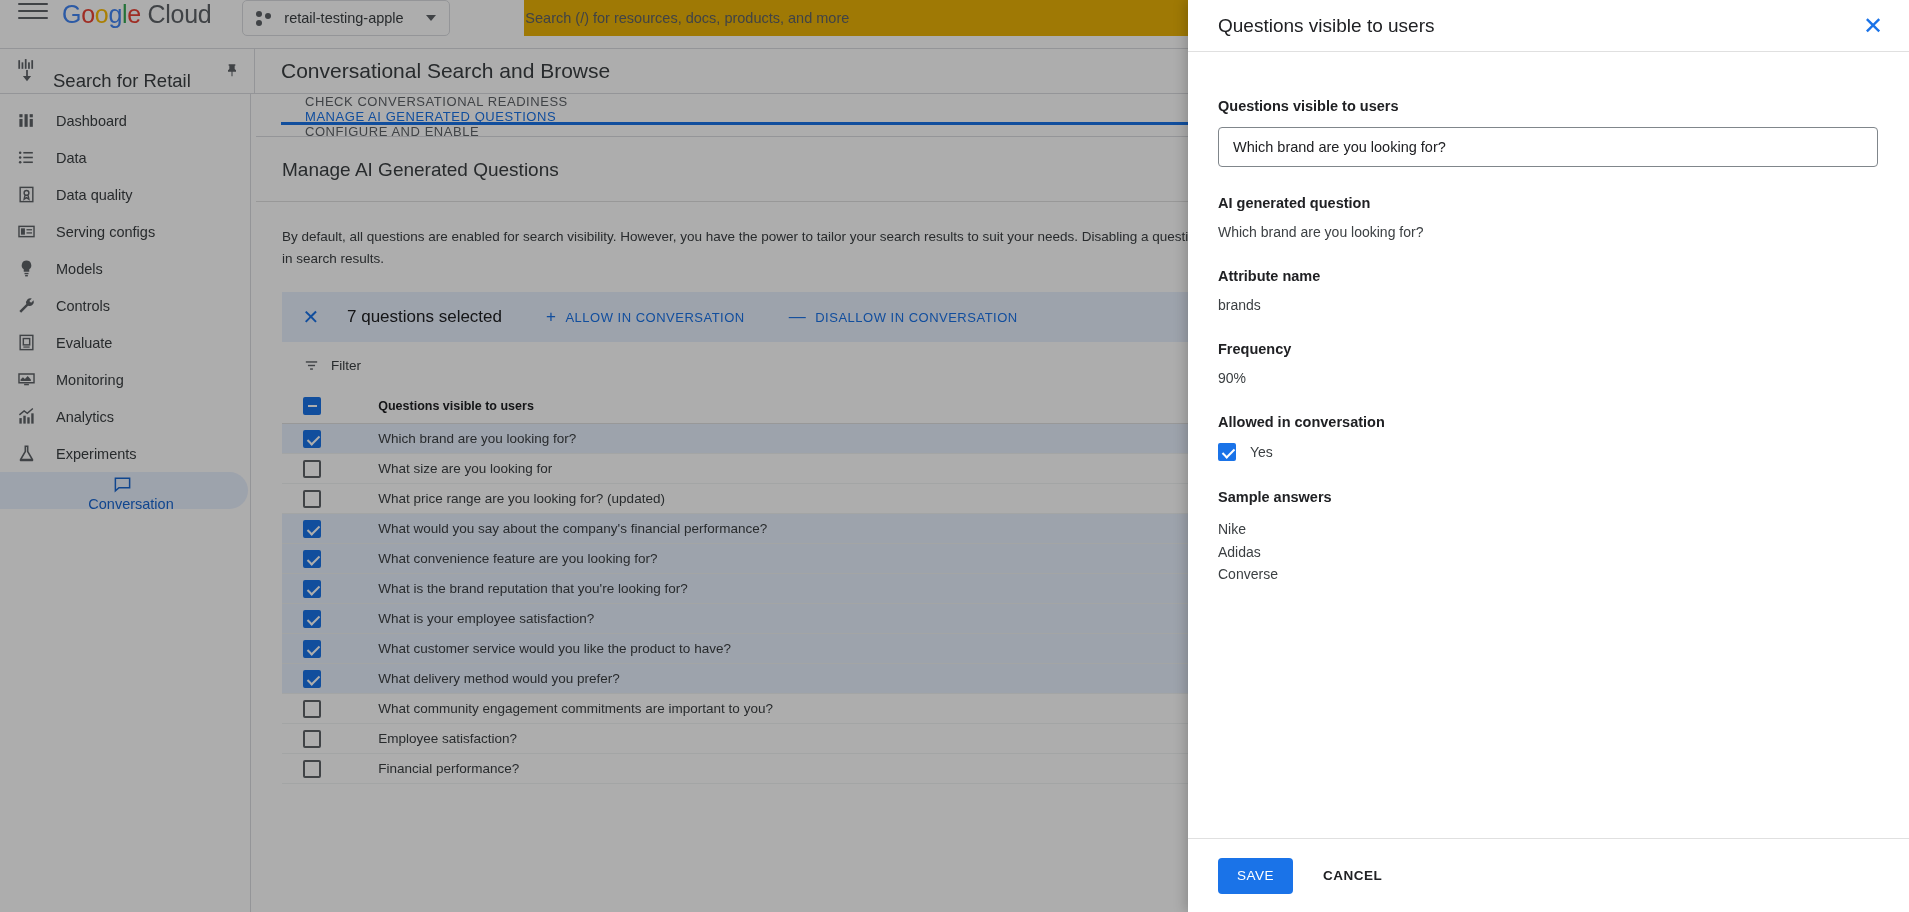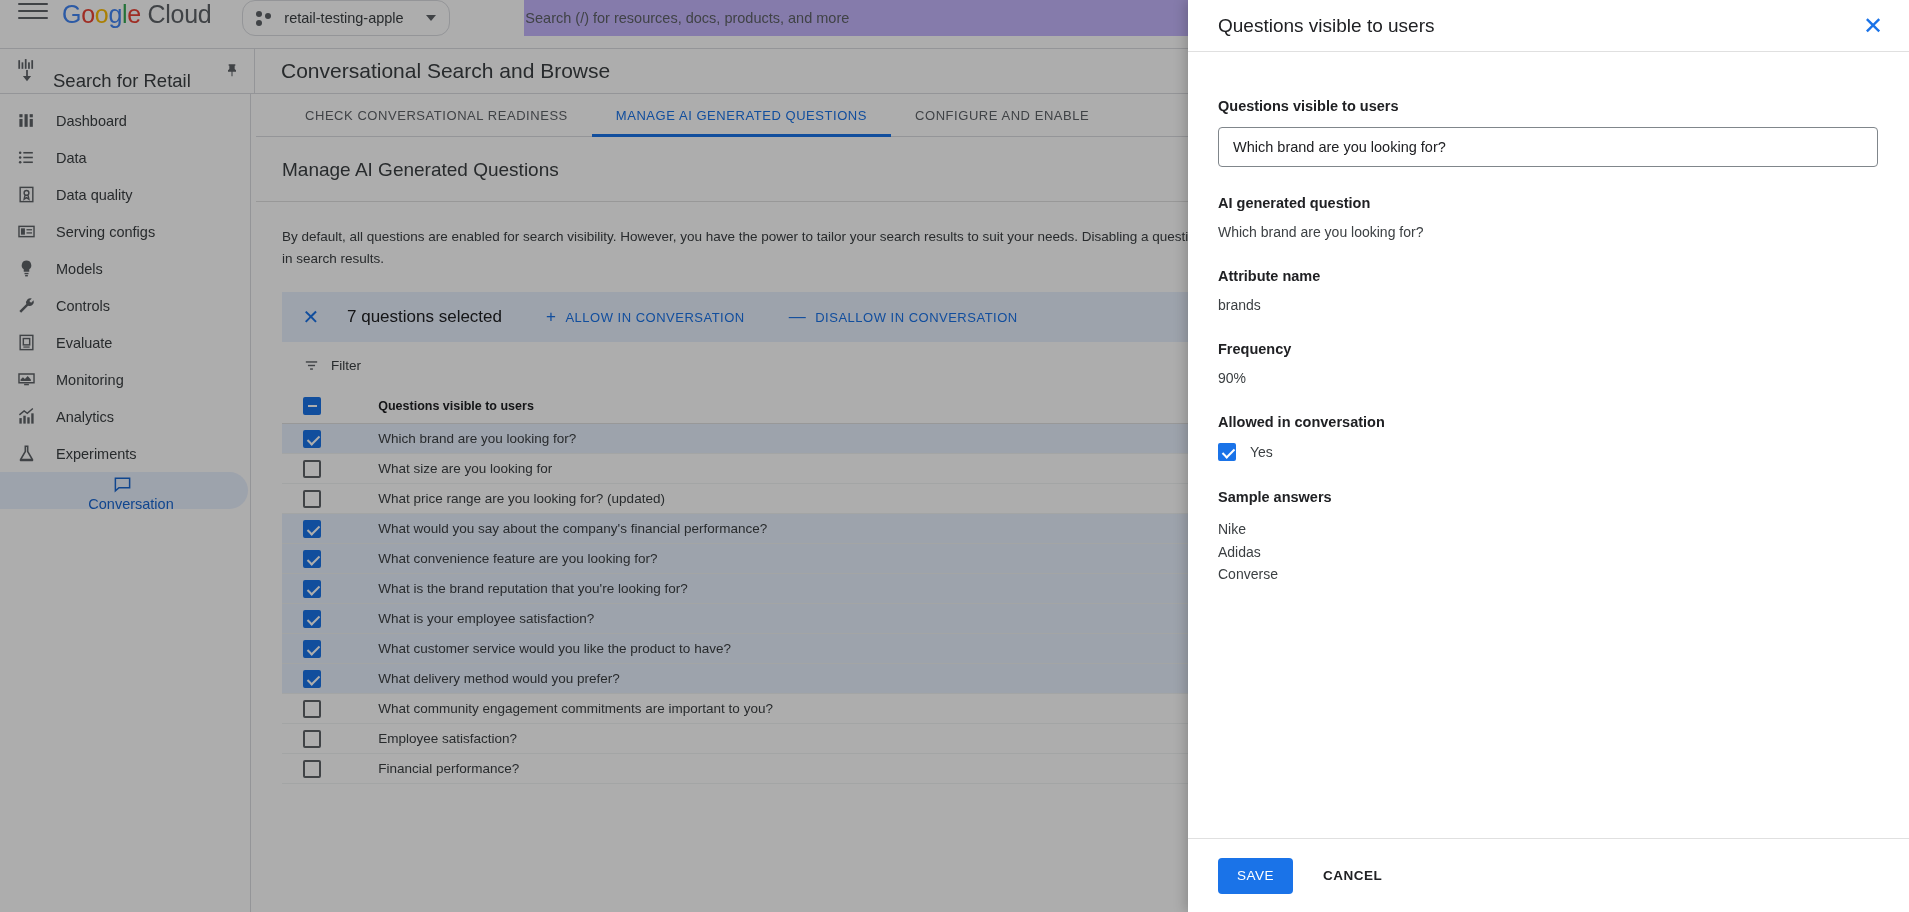--- a/index.html
+++ b/index.html
@@ -28,35 +28,35 @@
   }
   .hamburger { width: 30px; height: 22px; margin-left: 18px; margin-right: 14px;
                display: flex; flex-direction: column; justify-content: center; gap: 5px; cursor: pointer; }
   .hamburger span { display: block; height: 2px; background: #5f6368; border-radius: 1px; }
   .gcloud-logo { font-size: 25px; letter-spacing: -0.3px; white-space: nowrap; }
   .gcloud-logo .b { color: #4285f4; } .gcloud-logo .r { color: #ea4335; }
   .gcloud-logo .y { color: #fbbc05; } .gcloud-logo .g { color: #34a853; }
   .gcloud-logo .cloud { color: #5f6368; font-weight: 400; }
   .project-pill {
     margin-left: 31px; height: 36px; min-width: 208px;
-    border: 1px solid #dadce0; border-radius: 13px;
+    border: 1px solid #dadce0; border-radius: 5px;
     display: flex; align-items: center; gap: 11px; padding: 8px 13px;
     font-size: 14.5px; color: #3c4043; cursor: pointer; background: #fff;
   }
   .proj-icon { position: relative; width: 17px; height: 15px; flex: 0 0 auto; }
   .proj-icon i { position: absolute; background: #5f6368; border-radius: 50%; display:block; }
   .proj-icon i:nth-child(1){ width:6px;height:6px; left:0; top:0; }
   .proj-icon i:nth-child(2){ width:6px;height:6px; left:9px; top:2px; }
   .proj-icon i:nth-child(3){ width:6px;height:6px; left:0; top:9px; }
   .caret { margin-left: auto; width: 0; height: 0;
            border-left: 5.5px solid transparent; border-right: 5.5px solid transparent;
            border-top: 6.5px solid #5f6368; }
   .searchbar {
     margin-left: 74px; height: 36px; flex: 1; max-width: 980px;
-    background: #c4b5fd; border: 1px solid transparent;
+    background: #eab308; border: 1px solid transparent;
     display: flex; align-items: center; font-size: 14.5px; color: #5f6368;
   }
 
   
   .prodrow {
     position: absolute; top: 49px; left: 0; right: 0; height: 45px;
     display: flex; align-items: center; border-bottom: 1px solid #dadce0; background: #fff;
   }
   .prodrow .left { width: 255px; height: 100%; display: flex; align-items: center;
                    border-right: 1px solid #dadce0; }
@@ -76,21 +76,21 @@
     font-size: 14.5px; color: #3c4043; cursor: pointer; white-space: nowrap;
   }
   .nav-item .ic { width: 24px; height: 24px; margin-right: 18px; flex: 0 0 auto;
                   display: flex; align-items: center; justify-content: center; color: #5f6368; }
   .nav-item.active { background: #e8f0fe; color: #1967d2; border-radius: 0 20px 20px 0; margin-right: 2px; flex-direction: column; }
   .nav-item.active .ic { color: #1967d2; }
 
   
   .main { position: absolute; top: 94px; left: 256px; right: 0; bottom: 0; background: #fff; overflow: hidden; }
   .tabs { height: 43px; display: flex; align-items: stretch; border-bottom: 1px solid #dadce0;
-          padding-left: 25px; gap: 0; }
+          padding-left: 25px; gap: 0; flex-direction: column; }
   .tab { display: flex; align-items: center; padding: 0 24px; font-size: 13px; letter-spacing: 0.55px;
          color: #5f6368; cursor: pointer; white-space: nowrap; position: relative; }
   .tab.active { color: #1a73e8; font-weight: 500; }
   .tab.active::after { content: ""; position: absolute; left: 0; right: 0; bottom: -1px; height: 3px; background: #1a73e8; }
 
   .section-title { font-size: 19px; color: #3c4043; padding: 22px 0 20px 26px; border-bottom: 1px solid #e0e0e0; }
   .desc { font-size: 13.5px; color: #3c4043; line-height: 22px; padding: 24px 26px 0 26px; max-width: 1150px; }
 
   .selbar {
     margin: 22px 26px 0 26px; height: 50px; background: #e8f0fe;

